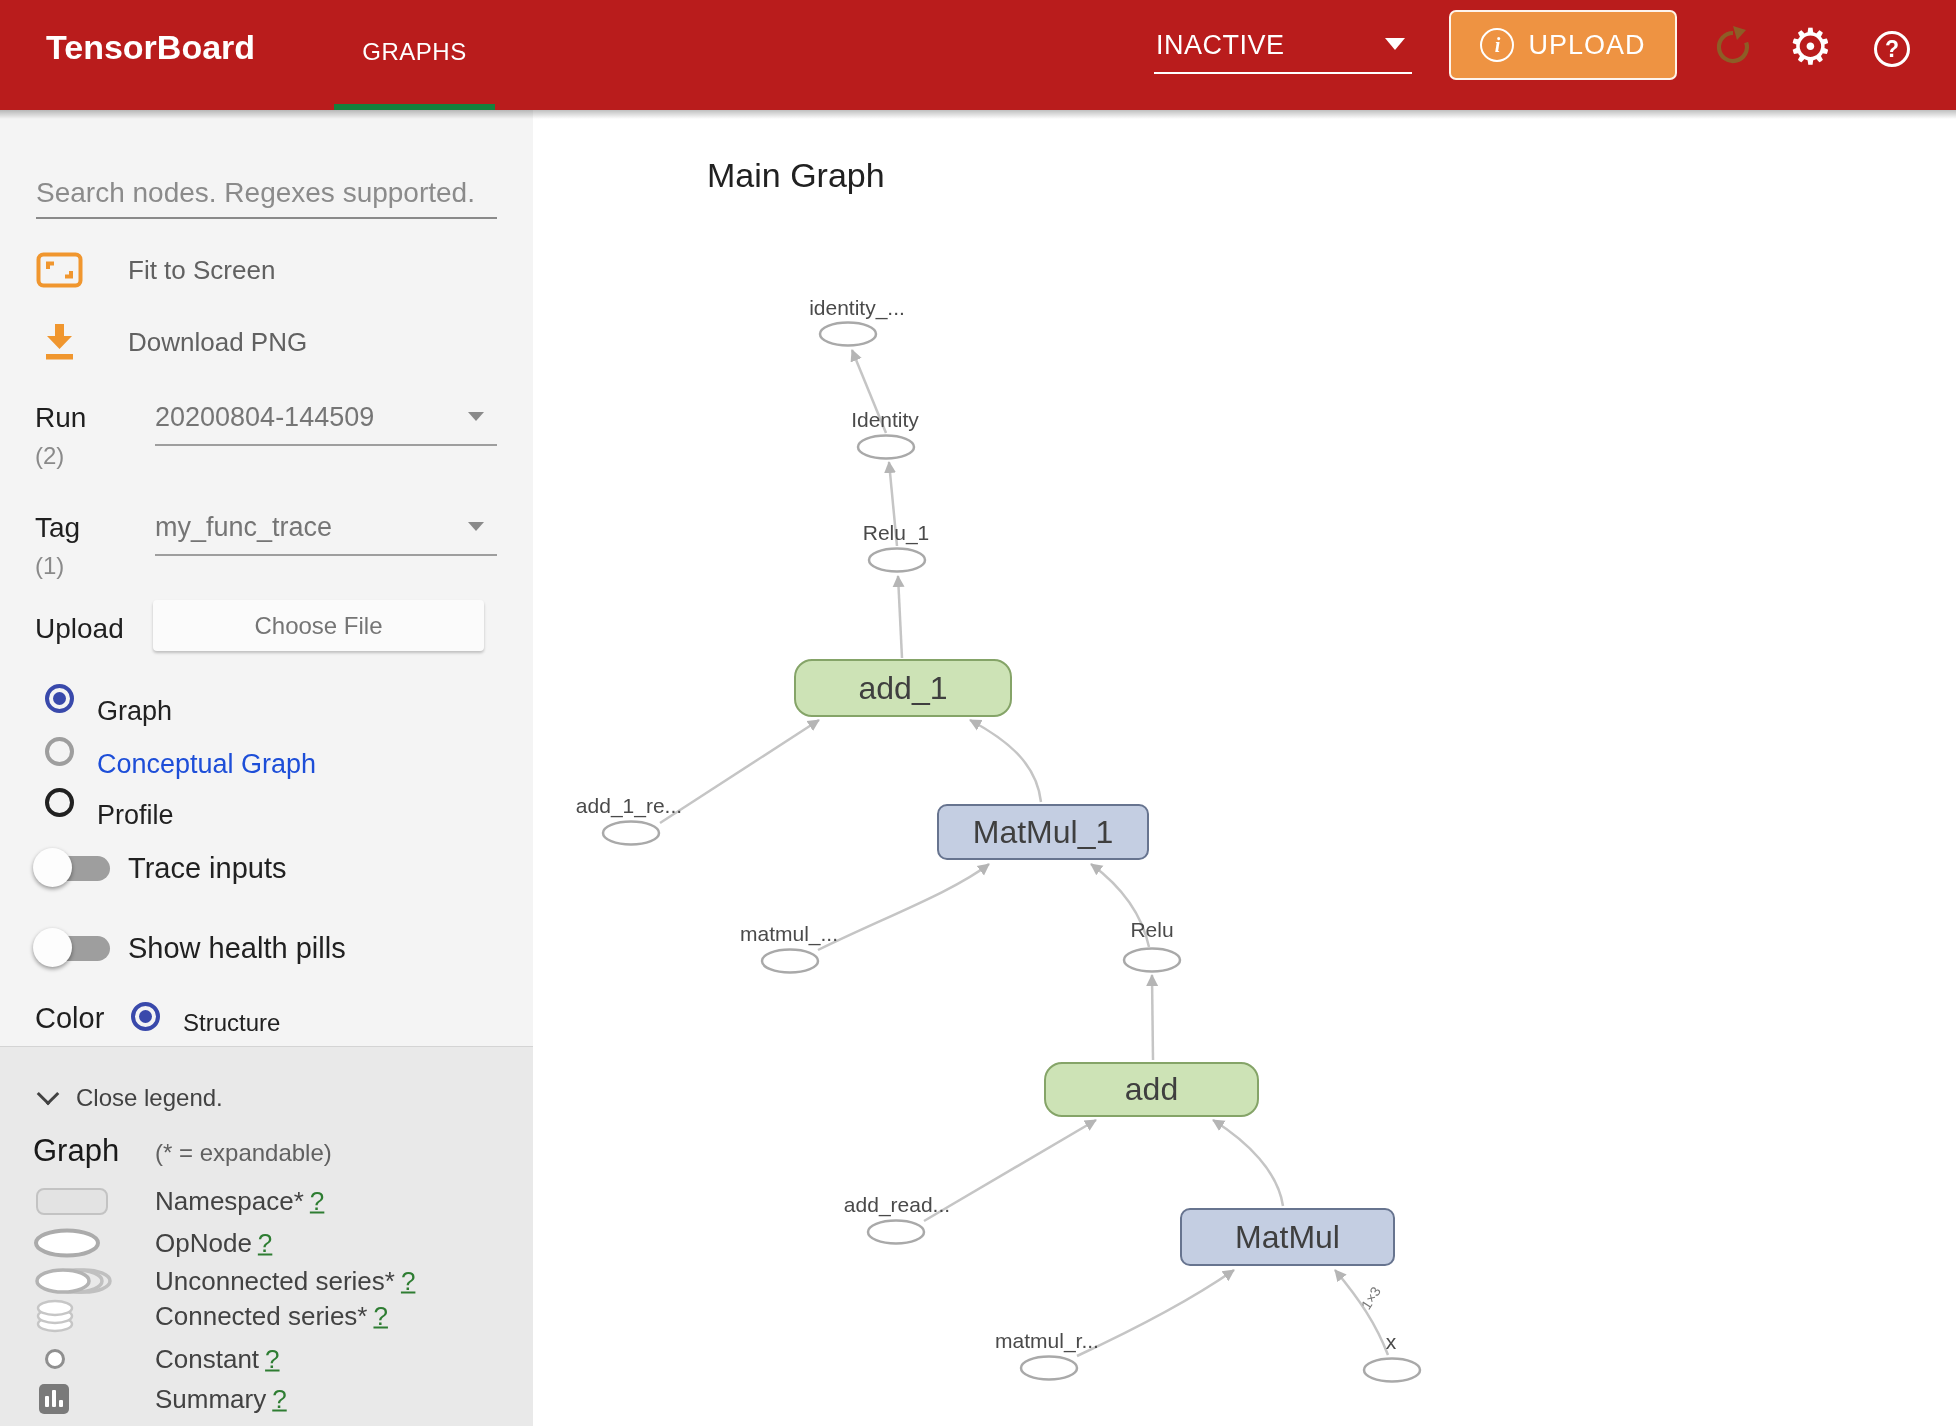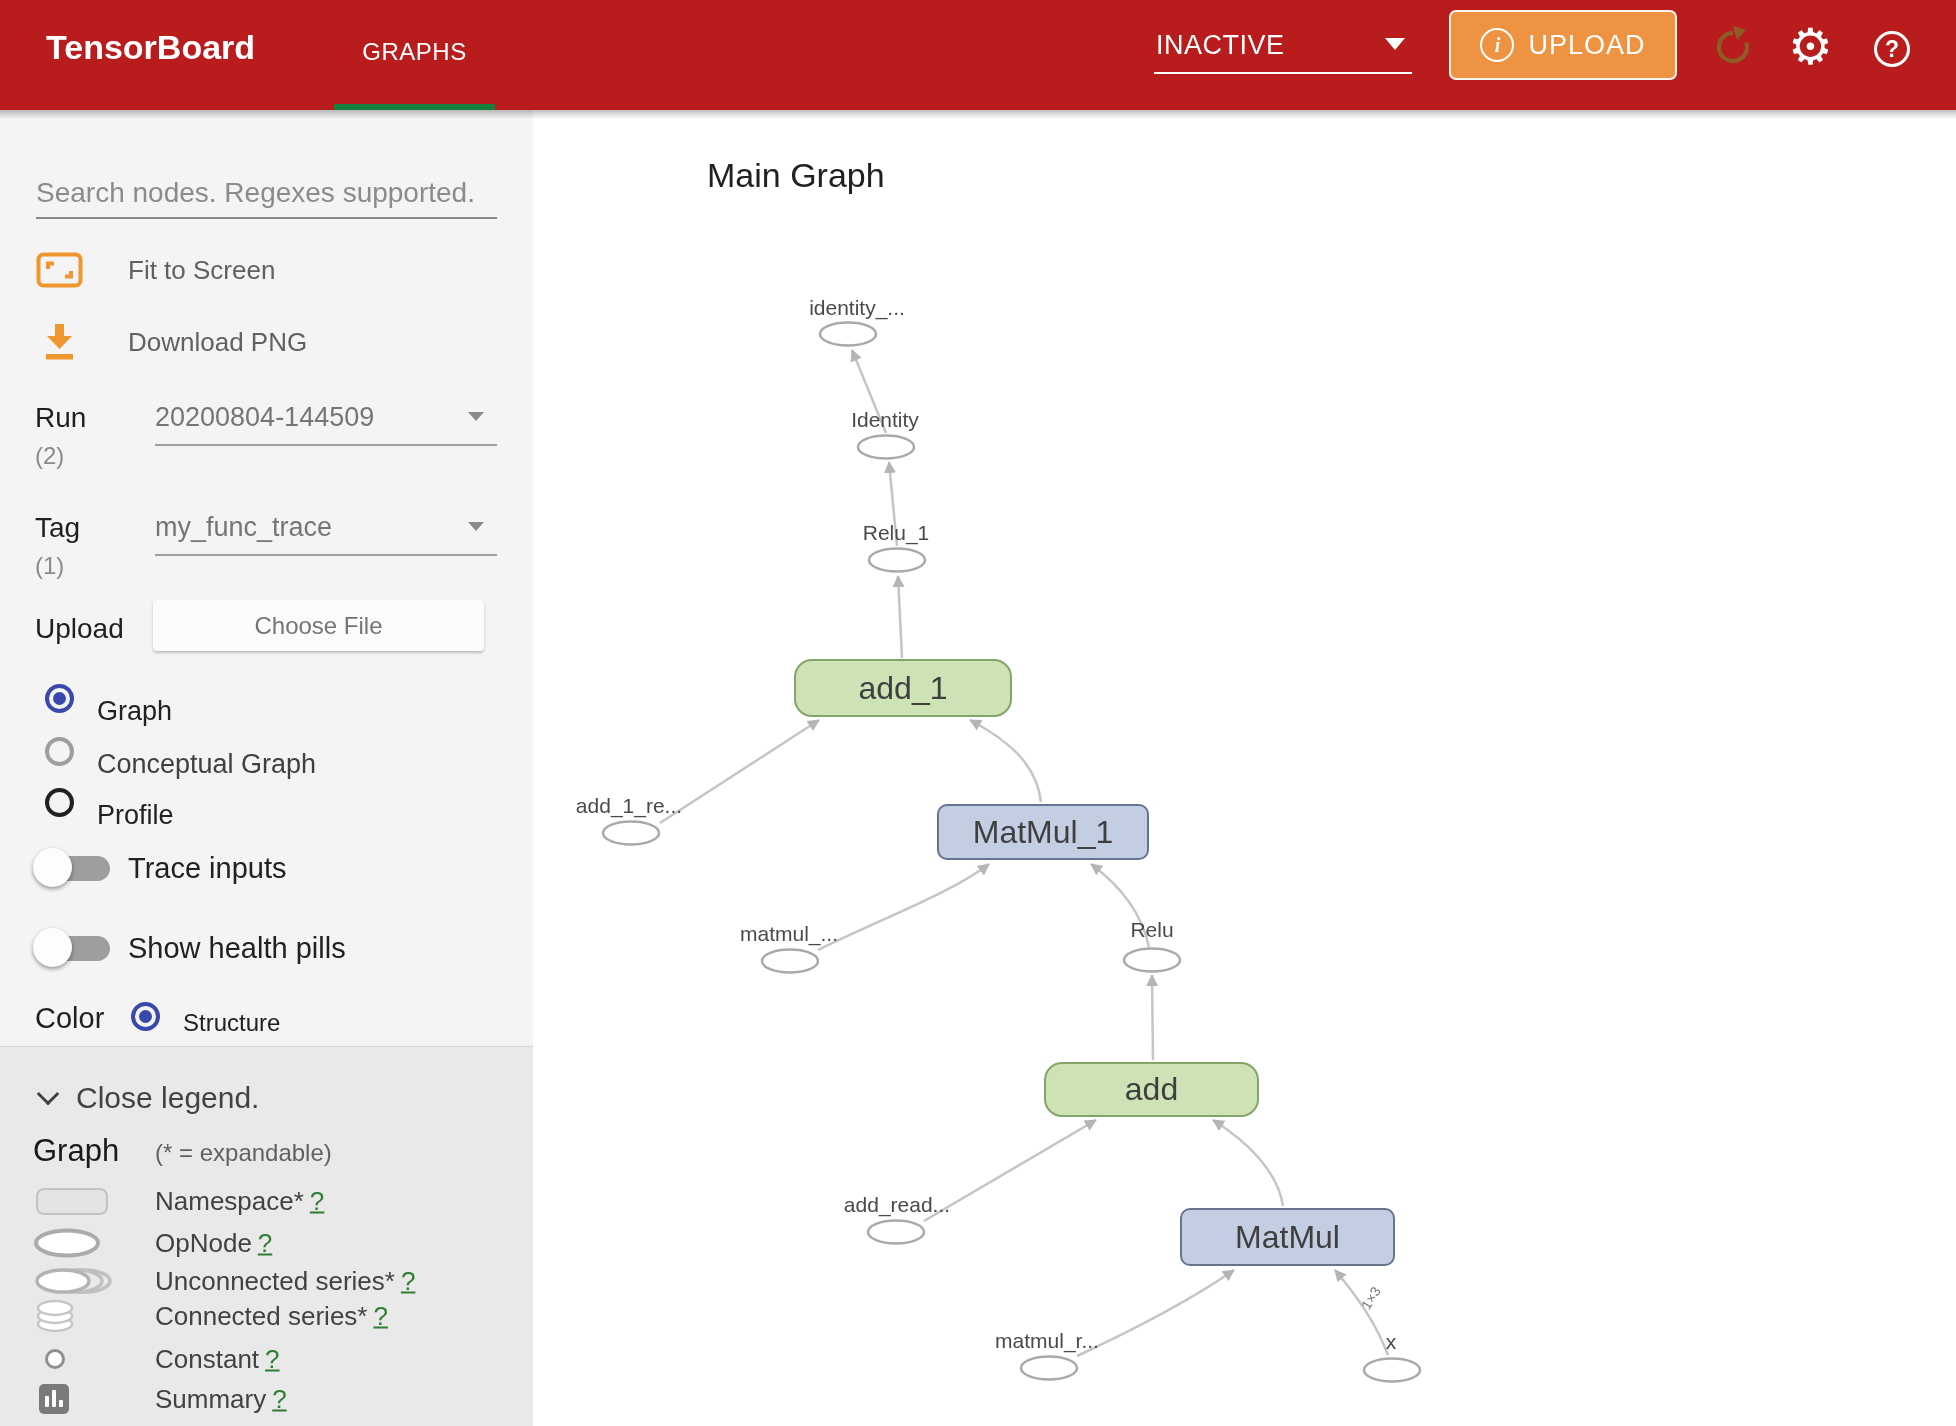--- a/index.html
+++ b/index.html
@@ -41,31 +41,31 @@
   .dd-underline { position:absolute; height:1.5px; background:#9e9e9e; width:342px; left:155px; }
   .caret-down-gray { position:absolute; width:0; height:0; border-left:8px solid transparent; border-right:8px solid transparent; border-top:9px solid #8a8a8a; cursor:pointer; }
   .choose-file { position:absolute; left:153px; top:490px; width:331px; height:51px; background:#fbfbfb; border:none; border-radius:4px;
         box-shadow:0 2px 3px rgba(0,0,0,.22); font-size:24px; color:#757575; cursor:pointer; font-family:"Liberation Sans", sans-serif; }
   .radio { position:absolute; width:29px; height:29px; border-radius:50%; background:transparent; cursor:pointer; }
   .radio.sel { border:4px solid #3949ab; }
   .radio.sel::after { content:""; position:absolute; left:50%; top:50%; width:13px; height:13px; margin:-6.5px 0 0 -6.5px; border-radius:50%; background:#3949ab; }
   .radio.gray { border:4px solid #9e9e9e; }
   .radio.dark { border:4px solid #212121; }
   .radio-label { position:absolute; left:97px; font-size:27px; color:#212121; }
-  .radio-label.dim { color:#404040; }
+  .radio-label.dim { color:#1d4ed8; }
   .toggle { position:absolute; left:33px; width:78px; height:40px; cursor:pointer; }
   .toggle .track { position:absolute; left:14px; top:8px; width:63px; height:25px; border-radius:13px; background:#9e9e9e; }
   .toggle .knob { position:absolute; left:0; top:0; width:39px; height:39px; border-radius:50%; background:#fdfdfd; box-shadow:0 2px 4px rgba(0,0,0,.4); }
   .toggle-label { position:absolute; left:128px; font-size:29px; color:#212121; }
 
   
   .legend { position:absolute; left:0; top:1046px; width:533px; height:380px; background:#e9e9e9; border-top:1.5px solid #d4d4d4; z-index:2; }
   .close-legend { position:absolute; left:40px; top:34px; height:34px; display:flex; align-items:center; gap:20px; cursor:pointer; }
   .chev { width:16px; height:16px; border-right:3.5px solid #424242; border-bottom:3.5px solid #424242; transform:rotate(45deg); margin-top:-8px; }
-  .close-legend .c-label { font-size:30px; color:#424242;text-align:right; }
+  .close-legend .c-label { font-size:24px; color:#424242;text-align:right; }
   .lg-heading { position:absolute; left:33px; top:86px; font-size:31px; font-weight:500; color:#1a1a1a; }
   .lg-note { position:absolute; left:155px; top:92px; font-size:24px; color:#616161; }
   .lg-row { position:absolute; left:0; width:533px; height:40px;text-decoration:underline; }
   .lg-row .lg-label { position:absolute; left:155px; top:50%; transform:translateY(-50%); font-size:26px; color:#424242; }
   .lg-help { color:#2e7d32; text-decoration:underline; cursor:pointer; margin-left:6px; }
   .ns-swatch { position:absolute; left:36px; top:7px; width:72px; height:27px; background:#e3e3e3; border:2px solid #c3c3c3; border-radius:8px; }
   .lg-icon-svg { position:absolute; }
   .const-circle { position:absolute; left:45px; top:10px; width:20px; height:20px; border:3px solid #8f8f8f; border-radius:50%; background:#fff; }
   .summary-sq { position:absolute; left:39px; top:5px; width:30px; height:30px; background:#7a7a7a; border-radius:5px; }
   .summary-sq .b { position:absolute; bottom:7px; width:4px; background:#fff; border-radius:1px; }

